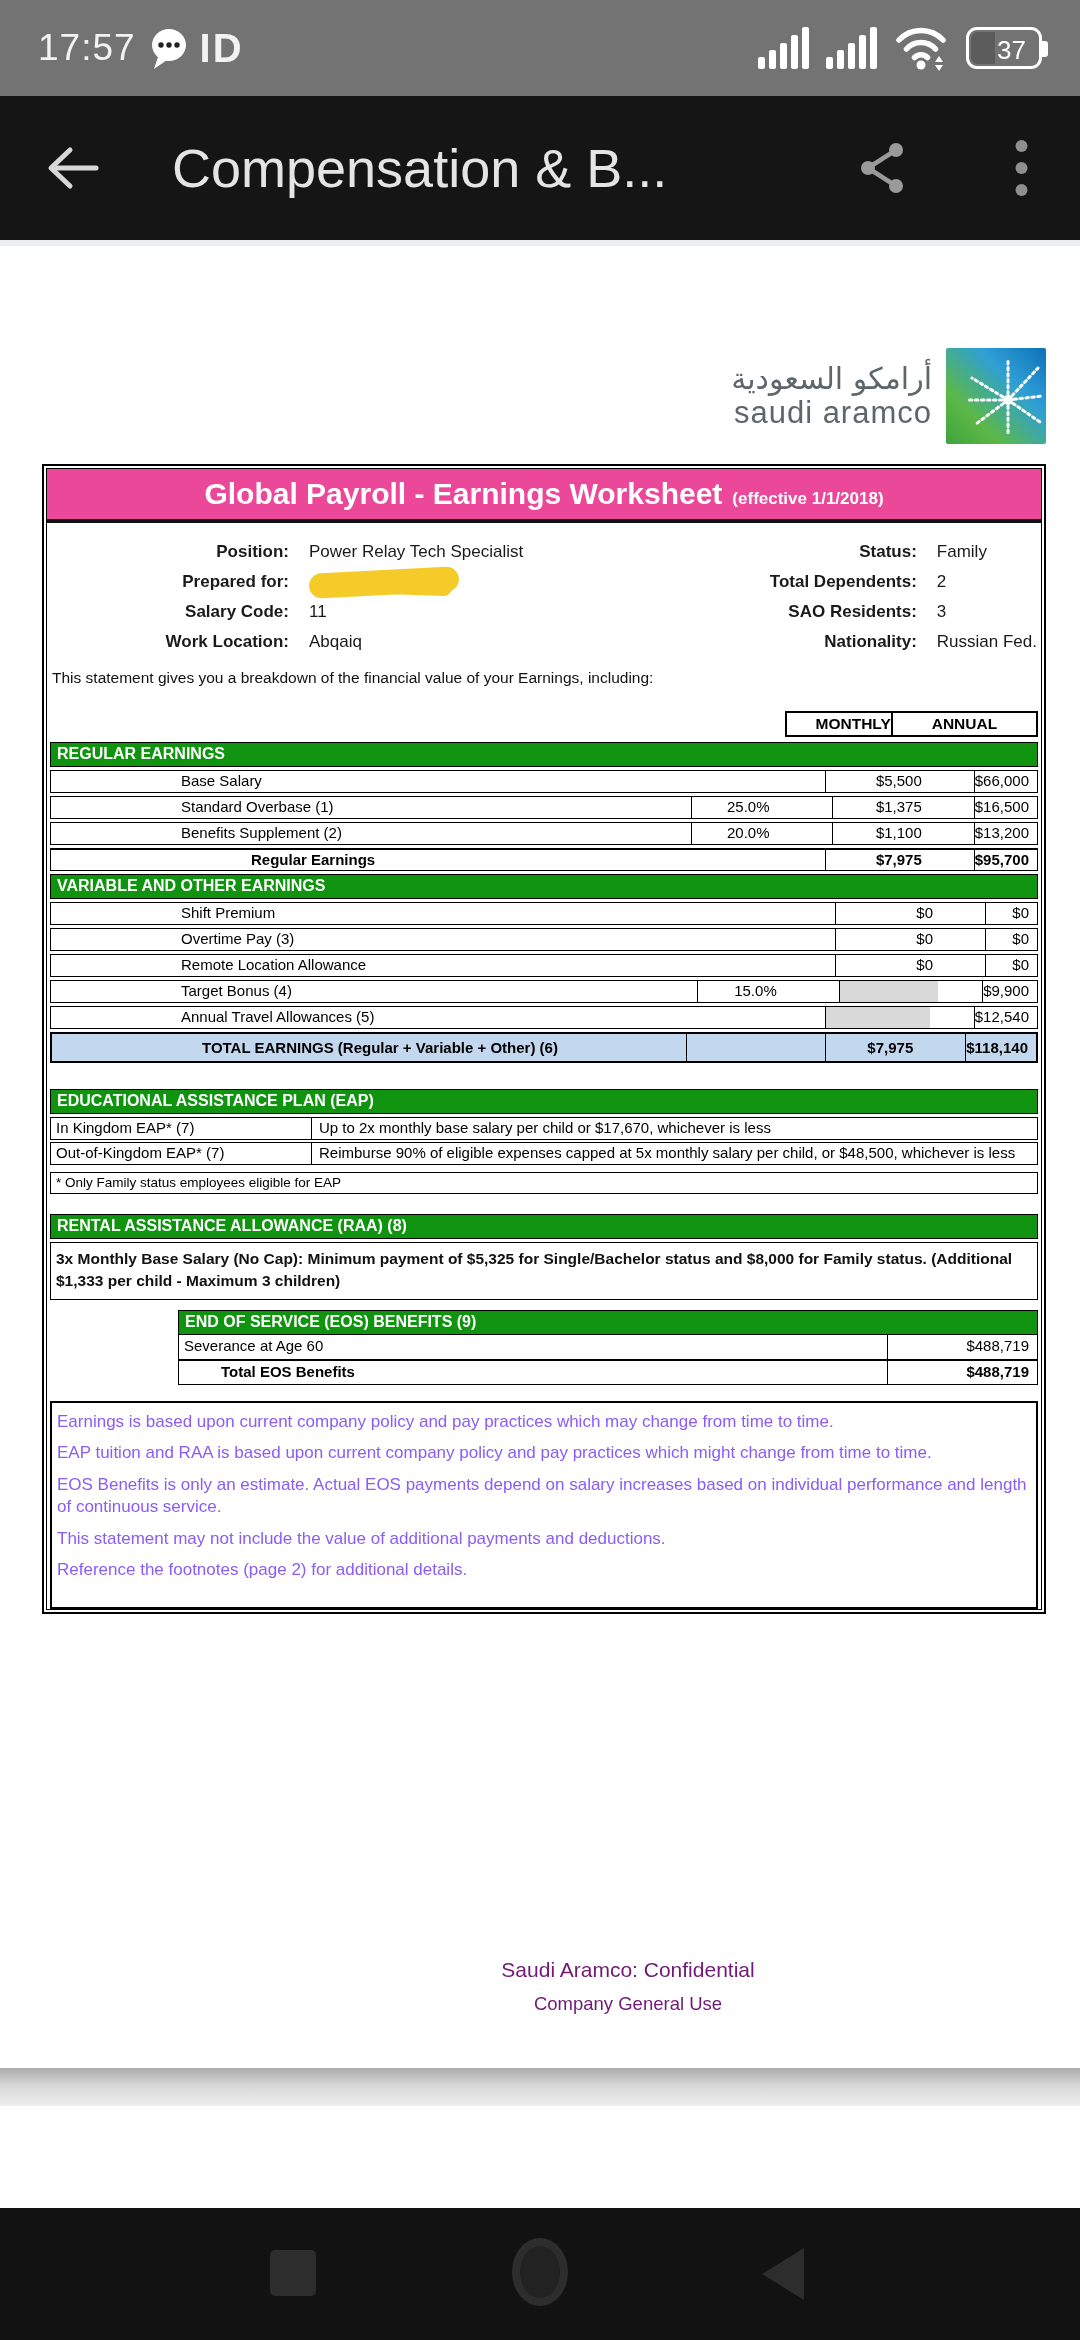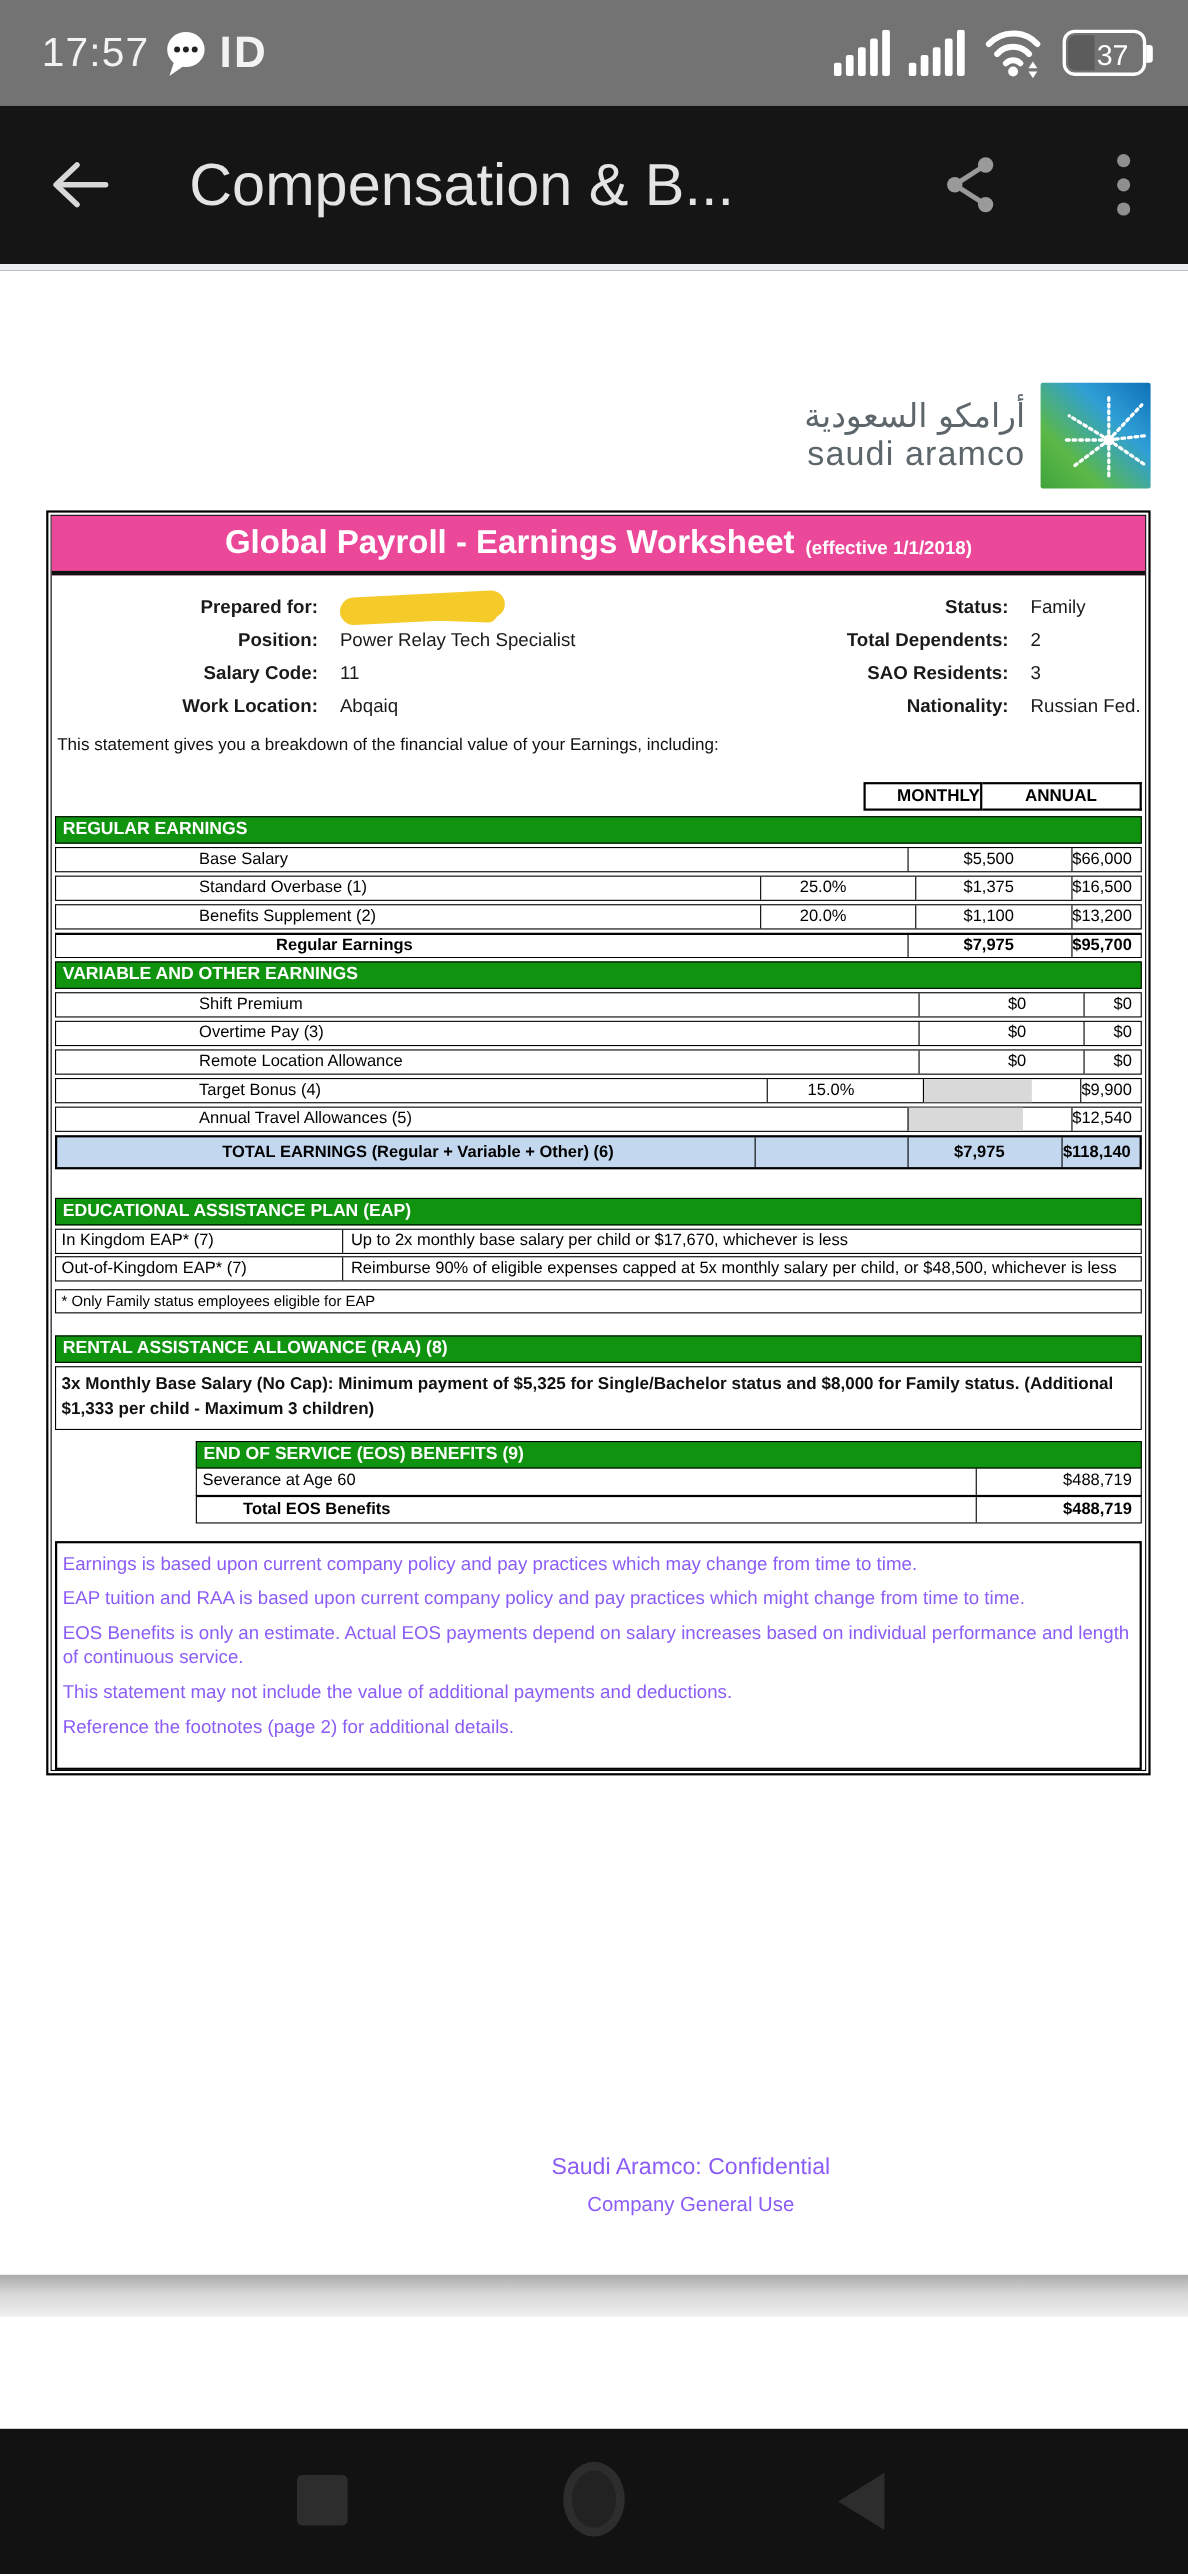--- a/index.html
+++ b/index.html
@@ -95,21 +95,21 @@
   .eos .band { margin-bottom:0; }
   .eosrow { display:flex; border:1px solid #000; border-top:none; height:25px; font-size:15px; line-height:22px; }
   .eoslab { flex:1; padding-left:5px; }
   .eosval { width:150px; border-left:1px solid #000; text-align:right; padding-right:8px; }
   .eosrow.etotal { font-weight:bold; border-top:1px solid #000; }
   .eosrow.etotal .eoslab { padding-left:42px; }
 
   .foots { margin-top:16px; border:2px solid #000; padding:8px 6px 16px 5px; font-size:17px; color:#8b5cf6; }
   .foots p { margin:0 0 9px 0; line-height:1.32; }
 
-  .pagefooter { position:absolute; top:1706px; left:628px; transform:translateX(-50%); text-align:center; color:#8b5cf6; }
+  .pagefooter { position:absolute; top:1706px; left:628px; transform:translateX(-50%); text-align:center; color:#701a75; }
   .pf1 { font-size:21px; }
   .pf2 { font-size:18.5px; margin-top:11px; }
 
   .pagegap { position:absolute; top:2068px; left:0; width:1080px; height:38px;
     background:linear-gradient(180deg,#ababab 0%,#d6d6d6 45%,#efefef 100%); }
 
   
   .navbar { position:absolute; top:2208px; left:0; width:1080px; height:132px; background:#121212; }
   .nav-recents { position:absolute; left:270px; top:42px; width:46px; height:46px; background:#2d2d2d; border-radius:5px; cursor:pointer; }
   .nav-home { position:absolute; left:512px; top:30px; width:56px; height:68px; border:8px solid #2d2d2d;
@@ -223,26 +223,26 @@
       <div class="sheet-in">
 
         <div class="sheet-title">
           <span class="st-main">Global Payroll - Earnings Worksheet</span>
           <span class="st-note">(effective 1/1/2018)</span>
         </div>
 
         <div class="info">
           <div class="info-l">
             <div class="irow">
+                <span class="ilab">Position:</span>
+                <span class="ival">Power Relay Tech Specialist</span>
+              </div>
+            <div class="irow">
                 <span class="ilab">Prepared for:</span>
                 <span class="ival"><span class="redact"></span></span>
-              </div>
-            <div class="irow">
-                <span class="ilab">Position:</span>
-                <span class="ival">Power Relay Tech Specialist</span>
               </div>
             <div class="irow">
                 <span class="ilab">Salary Code:</span>
                 <span class="ival">11</span>
               </div>
             <div class="irow">
                 <span class="ilab">Work Location:</span>
                 <span class="ival">Abqaiq</span>
               </div>
           </div>

